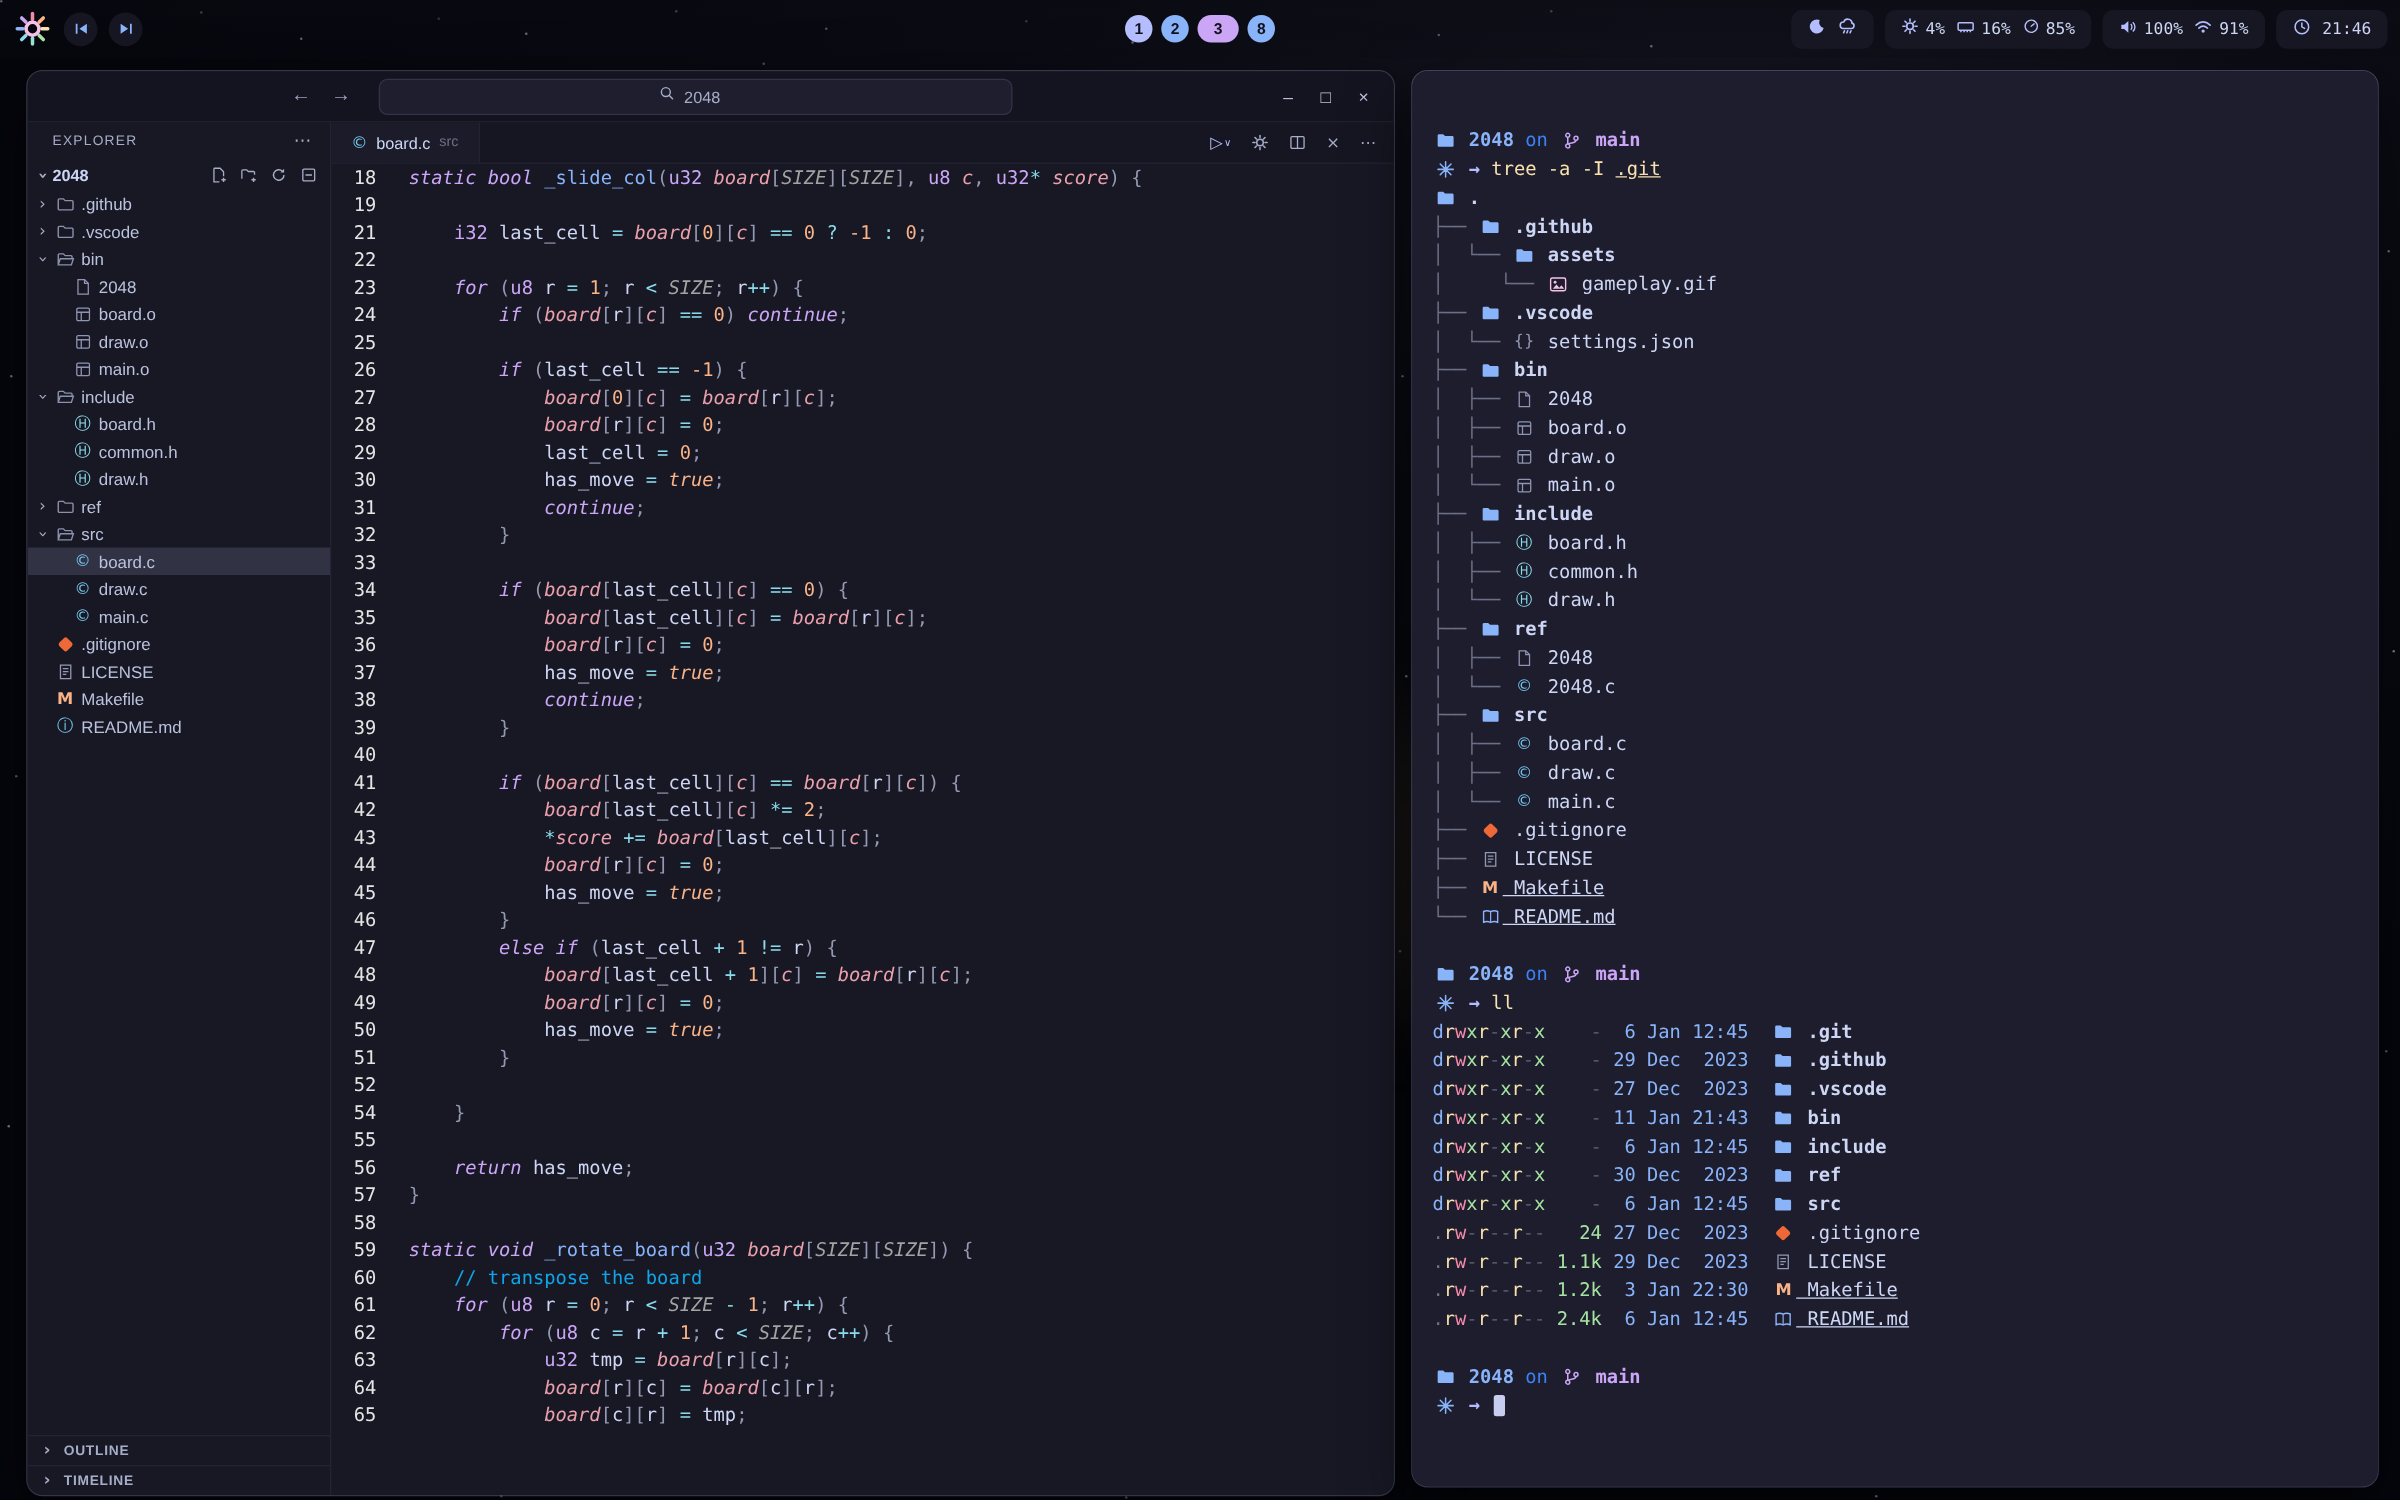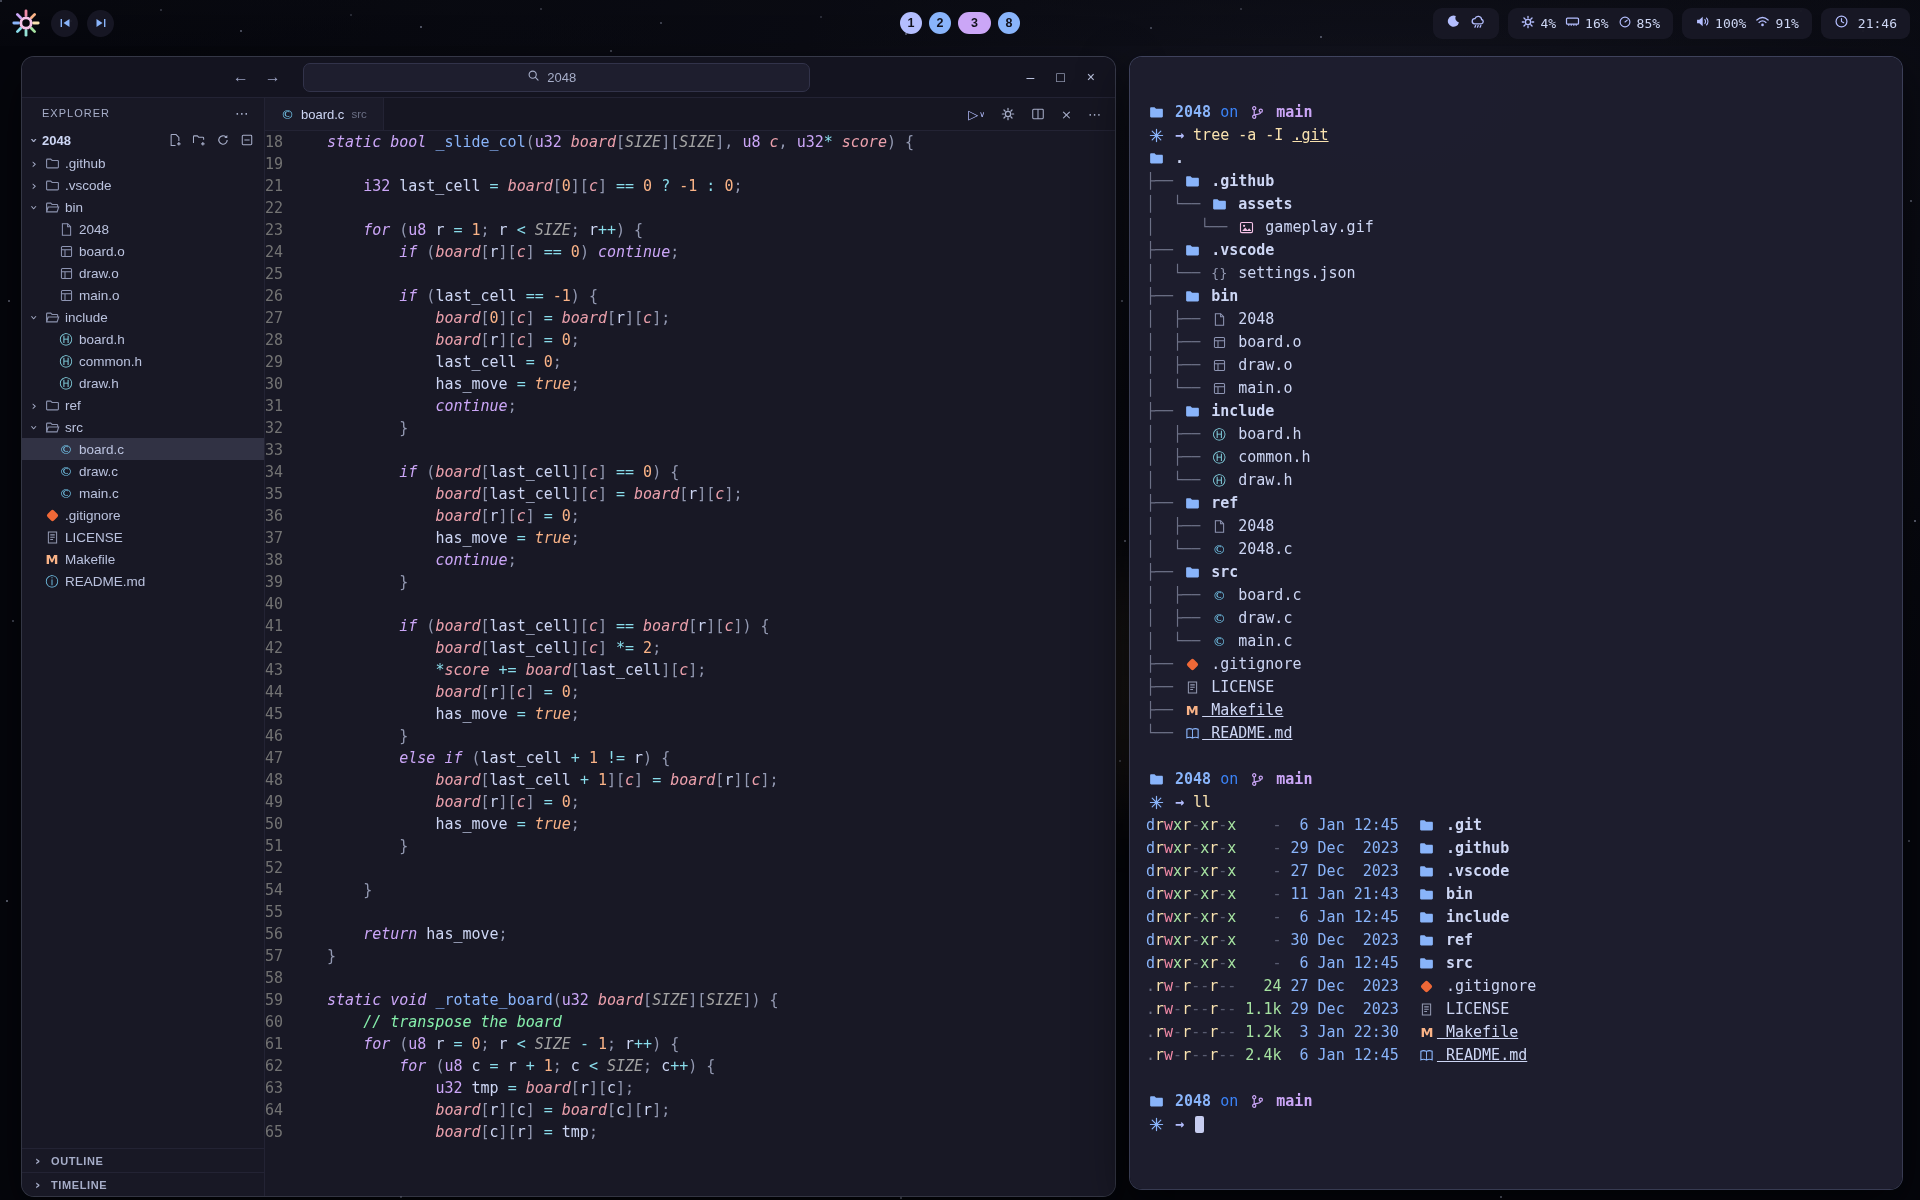--- a/index.html
+++ b/index.html
@@ -80,31 +80,31 @@
   .tabbar{height:32px;display:flex;align-items:center;background:#161622;border-bottom:1px solid #232334}
   .tab{height:100%;display:flex;align-items:center;gap:7px;padding:0 16px;background:#1b1b29;
     border-right:1px solid #232334;font:13px "Liberation Sans",sans-serif;color:#cdd6f4;cursor:pointer}
   .tab-dir{color:#6c7086;font-size:11.5px}
   .tab-actions{margin-left:auto;display:flex;gap:16px;margin-right:14px;color:#a6adc8;align-items:center}
   .tab-actions>span{display:inline-flex;align-items:center;cursor:pointer;font-family:"DejaVu Sans",sans-serif;font-size:13px}
   .mini{font-style:normal;font-size:8px;vertical-align:-4px;margin-left:1px}
 
   .code-wrap{flex:1;overflow:hidden;font:15px/22px "DejaVu Sans Mono",monospace}
   .cl{display:flex;height:22px;white-space:pre}
-  .ln{width:36px;flex:none;text-align:left;color:#737373}
+  .ln{width:36px;flex:none;text-align:right;color:#e5e5e5}
   .lc{white-space:pre;margin-left:26px}
   .tk-k{color:#cba6f7;font-style:italic}
   .tk-ty{color:#cba6f7}
   .tk-fn{color:#89b4fa}
   .tk-p{color:#eba0ac;font-style:italic}
   .tk-mac{color:#a3a3a3;font-style:italic}
   .tk-n{color:#fab387}
   .tk-op{color:#89dceb}
   .tk-b{color:#fab387;font-style:italic}
-  .tk-c{color:#86efac;font-style:italic}
+  .tk-c{color:#0ea5e9;}
   .tk-pu{color:#9399b2}
   .tk-t{color:#cdd6f4}
 
   
   .tline{white-space:pre;height:23px;display:flex;align-items:center}
   .t-dir{color:#89b4fa;font-weight:700}
   .t-branch{color:#cba6f7;font-weight:700}
   .t-plain{color:#3b82f6}
   .t-arrow{color:#b4befe;font-weight:700}
   .t-cmd{color:#f9e2af}

